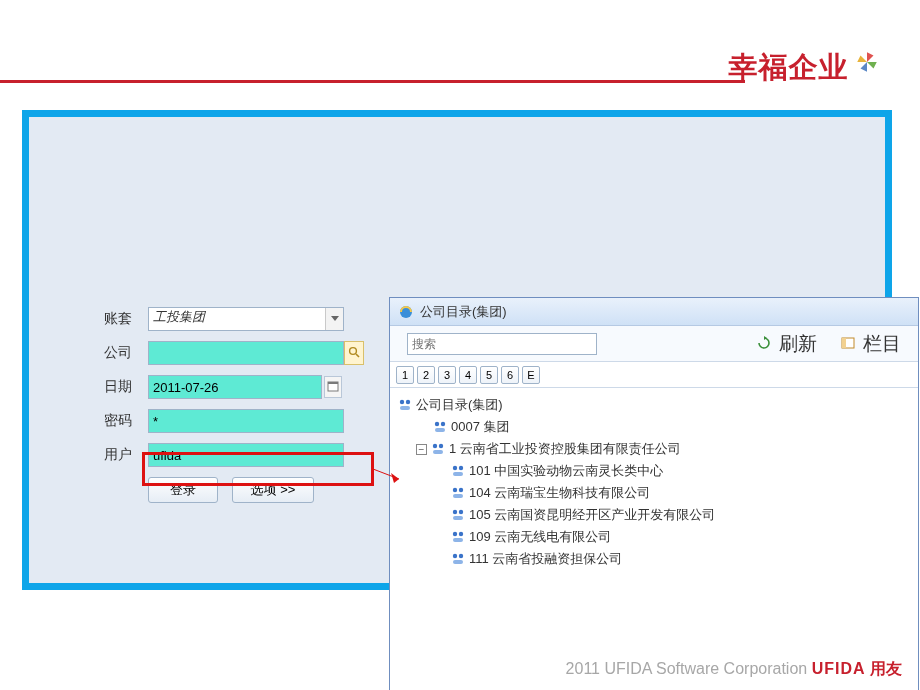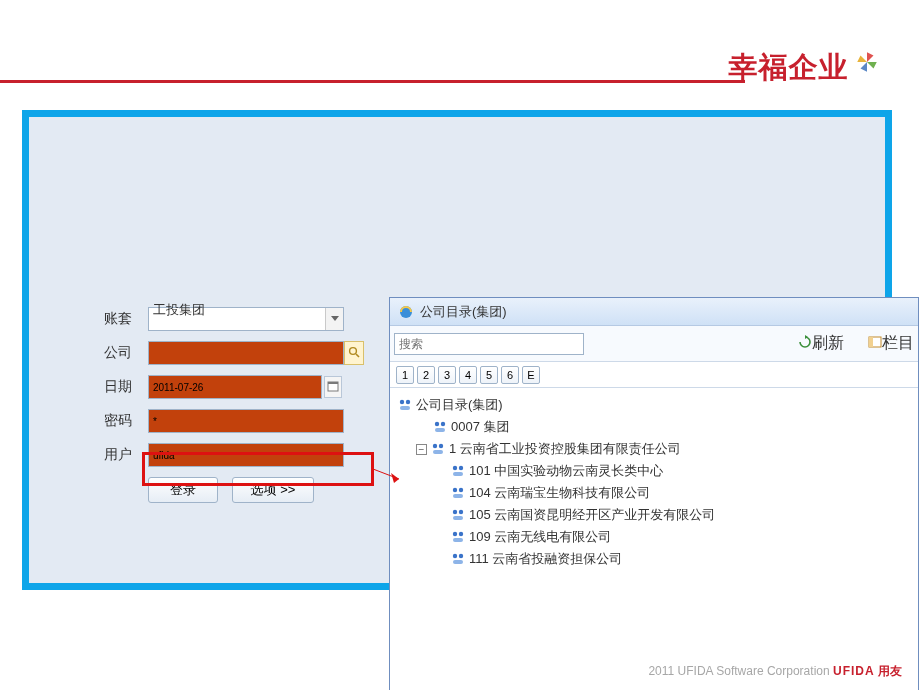--- a/index.html
+++ b/index.html
@@ -54,33 +54,34 @@
     position: absolute;
     left: 75px; top: 190px;
     width: 260px;
   }
   .row { display: flex; align-items: center; margin-bottom: 10px; }
   .row label { width: 44px; color: #333; font-size: 14px; }
   .control { flex: 1; position: relative; }
   .fld {
     width: 196px; height: 24px;
     border: 1px solid #9fb3c9;
-    background: #c2410c;
+    background: #5eead4;
     padding: 0 4px;
-    font-size: 10px;
+    font-size: 13px;
     font-family: inherit;
   }
   .select-fld {
     width: 196px; height: 24px;
     border: 1px solid #9fb3c9;
     background: #fff;
-    display: flex; align-items: flex-end;
-    padding: 11px 4px;
+    display: flex; align-items: flex-start;
+    padding: 0 4px;
     cursor: pointer;
     position: relative;
+    font-style: italic;
   }
   .select-fld .arrow {
     position: absolute; right: 0; top: 0;
     width: 18px; height: 22px;
     background: #f3f3f3;
     border-left: 1px solid #c9c9c9;
     display: flex; align-items: center; justify-content: center;
   }
   .date-fld .cal-btn {
     position: absolute; left: 176px; top: 1px;
@@ -133,32 +134,32 @@
     gap: 6px;
   }
   .dir-titlebar .ie-icon {
     width: 16px; height: 16px;
   }
   .dir-titlebar .title { font-size: 13px; color: #333; }
   .dir-toolbar {
     height: 36px;
     border-bottom: 1px solid #cdd9e8;
     display: flex; align-items: center;
-    padding: 0 4px;
+    padding: 0 17px;
     gap: 16px;
     background: #f7fafe;
   }
   .dir-search {
     width: 190px; height: 22px;
     border: 1px solid #9fb3c9;
     padding: 0 4px;
     font-size: 12px;
     color: #999;
   }
-  .tool-link { display: flex; align-items: center; gap: 0; cursor: pointer; font-size: 16px; margin-left: auto; }
+  .tool-link { display: flex; align-items: center; gap: 8px; cursor: pointer; font-size: 19px; margin-left: auto; }
   .tool-link.cols { margin-left: 8px; }
   .dir-levels {
     height: 26px;
     border-bottom: 1px solid #cdd9e8;
     display: flex; align-items: center;
     padding: 0 6px; gap: 3px;
     background: #fff;
   }
   .lvl-btn {
     min-width: 18px; height: 18px;
@@ -194,21 +195,21 @@
     width: 40px; height: 40px;
     pointer-events: none;
   }
 
   .footer {
     position: absolute;
     left: 0; bottom: 10px;
     width: 100%;
     text-align: right;
     padding-right: 18px;
-    font-size: 12px;
+    font-size: 16px;
     color: #a7a7a7;
   }
   .footer .ufida { color: #c7202d; font-weight: 700; letter-spacing: 1px; }
   .footer .yy { color: #c7202d; font-weight: 700; }
 </style>
 </head>
 <body>
 
 <div class="top-rule"></div>
 <div class="brand">

